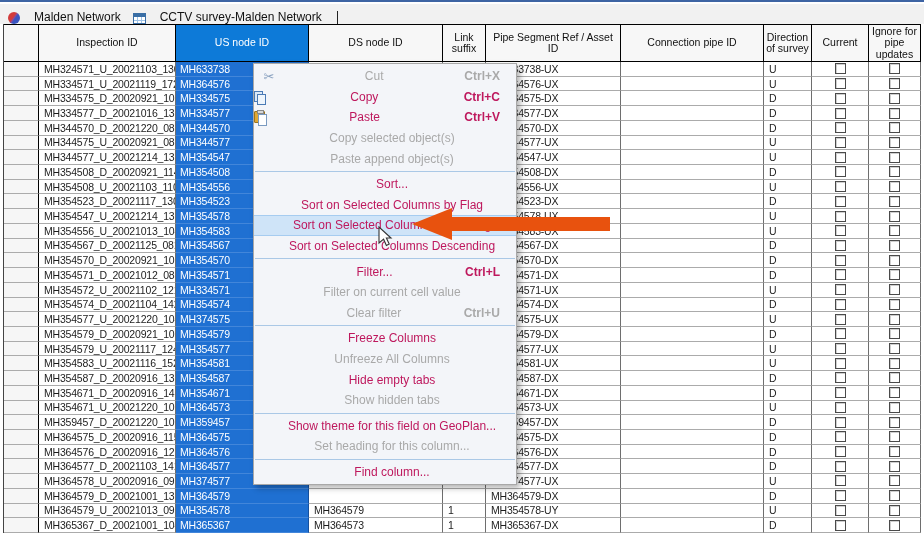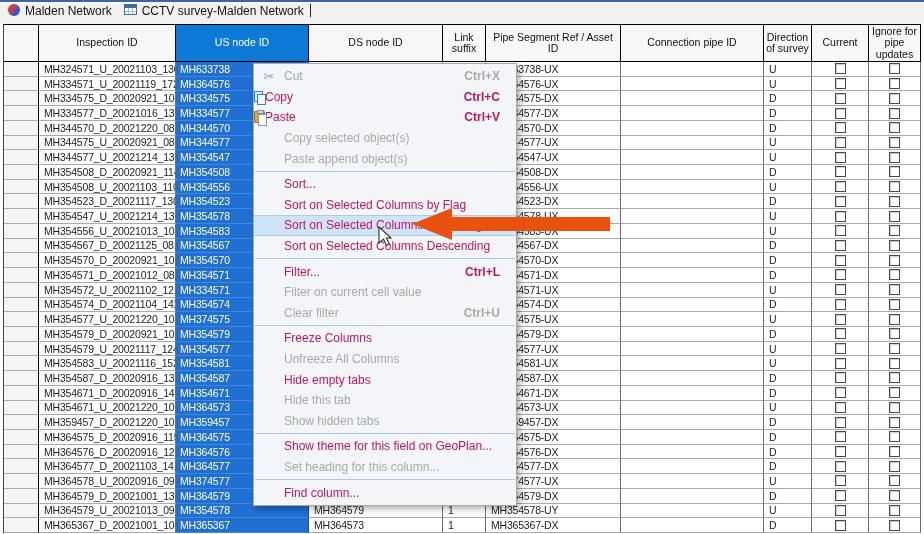--- a/index.html
+++ b/index.html
@@ -6,21 +6,21 @@
     --accent:#0d7ad8; --selcell:#1f70d2; --arrow:#e8520e; --menu_highlight:#cfe4f8;
   }
   *{box-sizing:border-box;margin:0;padding:0}
   html,body{width:924px;height:534px;overflow:hidden;background:#fff;
     font-family:"Liberation Sans",sans-serif;}
   .stage{position:relative;width:924px;height:534px;background:#fff;border-top:2px solid #3e64a3;}
 
   
   .tabbar{position:absolute;left:0;top:2px;width:100%;height:20px;background:#f1f1f1;
     display:flex;align-items:center;padding-left:8px;font-size:12px;color:#111;}
-  .tab{display:flex;align-items:flex-start;gap:5px;margin-right:12px;height:100%;}
+  .tab{display:flex;align-items:flex-end;gap:14px;margin-right:12px;height:100%;}
   .globe{width:12px;height:12px;border-radius:50%;
     background:linear-gradient(125deg,#d23b3b 42%,#8a4a9a 50%,#3a55c0 58%);}
   .gridicon{width:13px;height:11px;border:1px solid #3a6ea5;background:
     linear-gradient(#3a6ea5 0 3px,transparent 3px),
     linear-gradient(90deg,transparent 0 3px,#9ec3e8 3px 4px,transparent 4px 7px,#9ec3e8 7px 8px,transparent 8px),
     linear-gradient(transparent 0 6px,#9ec3e8 6px 7px,transparent 7px);background-color:#fff;}
   .caret{width:1px;height:13px;background:#222;margin-left:1px;}
 
   
   .grid{position:absolute;left:3px;top:22px;width:917px;border-left:1px solid #444;}
@@ -48,21 +48,21 @@
   
   .menu{position:absolute;left:253px;top:61px;width:264px;background:#f3f5f9;
     border:1px solid #a8a8a8;box-shadow:3px 3px 6px rgba(0,0,0,.3);
     padding:2px 0;z-index:10;}
   .mitem{height:20.6px;display:flex;align-items:center;font-size:12px;color:#be185d;}
   .mitem.dis{color:#a9a9a9;}
   .mitem.hl{background:var(--menu_highlight);border-top:1px solid #a6ccf0;
     border-bottom:1px solid #a6ccf0;}
   .micon{flex:0 0 30px;display:flex;align-items:center;justify-content:center;
     font-size:12px;color:#7f9ec2;}
-  .mlabel{flex:1;white-space:nowrap;}
+  .mlabel{flex:1;white-space:nowrap;text-align:center;}
   .mshort{padding-right:16px;white-space:nowrap;font-weight:bold;}
   .msep{height:1px;background:#aac8e6;margin:2px 1px;}
   .cut-icon{color:#8aa2c0;font-size:13px;}
   .copy-icon{position:relative;width:11px;height:12px;flex:none;}
   .copy-icon::before{content:"";position:absolute;left:0;top:0;width:7px;height:9px;
     border:1px solid #4a7ab5;background:#dce9f7;}
   .copy-icon::after{content:"";position:absolute;left:3px;top:3px;width:7px;height:9px;
     border:1px solid #4a7ab5;background:#eef5fc;}
   .paste-icon{position:relative;width:11px;height:12px;flex:none;background:#e0a832;
     border:1px solid #9a7420;border-radius:1px;}
@@ -695,25 +695,20 @@
         <span class="mlabel">Unfreeze All Columns</span>
         <span class="mshort"></span>
       </div>
       <div class="mitem">
         <span class="micon "></span>
         <span class="mlabel">Hide empty tabs</span>
         <span class="mshort"></span>
       </div>
       <div class="mitem dis">
         <span class="micon "></span>
-        <span class="mlabel">Hide this tab</span>
-        <span class="mshort"></span>
-      </div>
-      <div class="mitem dis">
-        <span class="micon "></span>
         <span class="mlabel">Show hidden tabs</span>
         <span class="mshort"></span>
       </div>
       <div class="msep"></div>
       <div class="mitem">
         <span class="micon "></span>
         <span class="mlabel">Show theme for this field on GeoPlan...</span>
         <span class="mshort"></span>
       </div>
       <div class="mitem dis">

